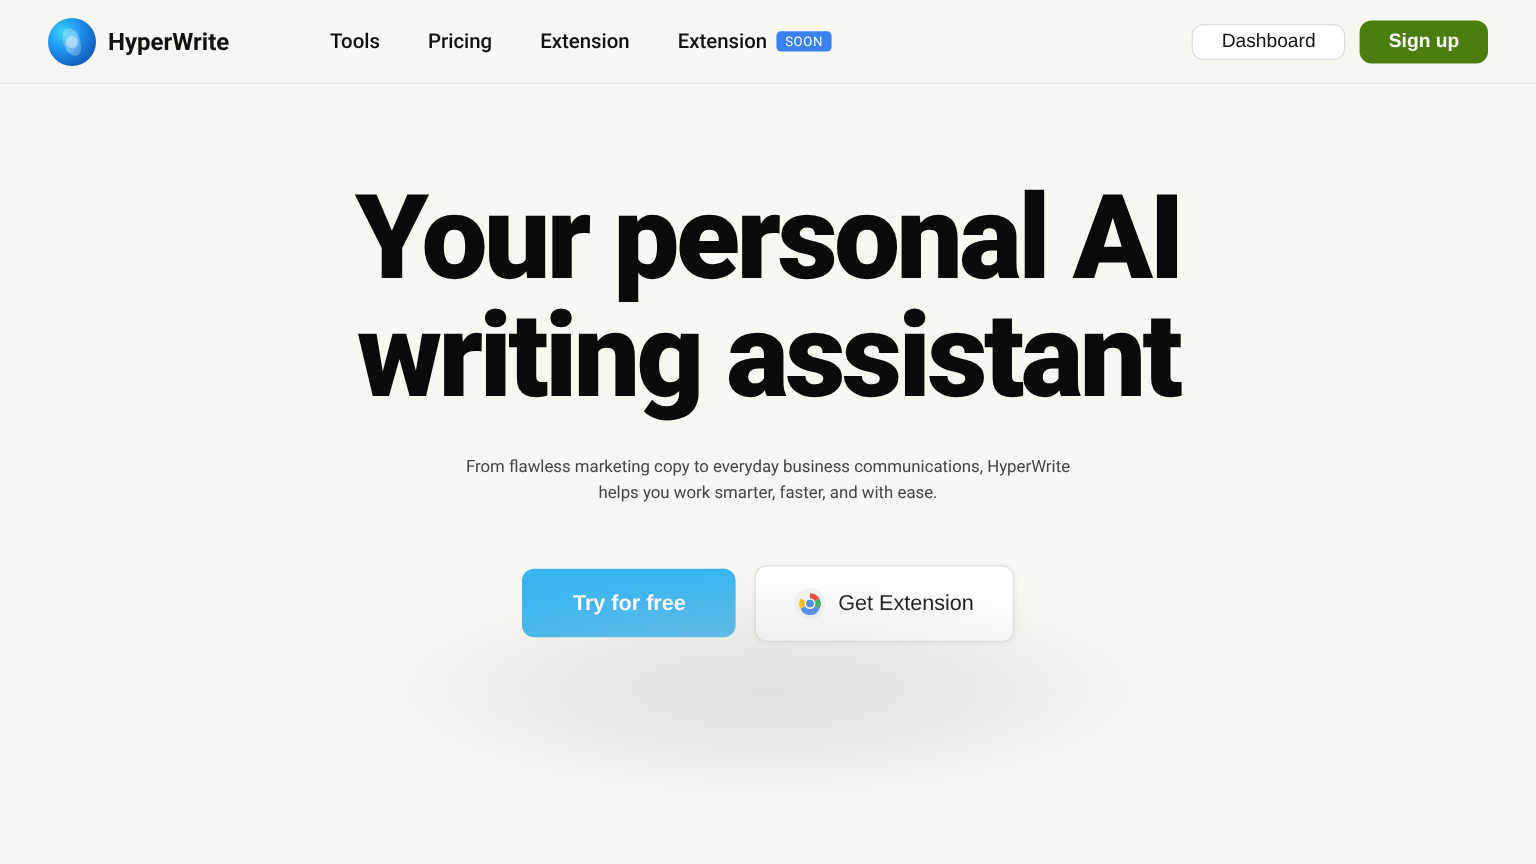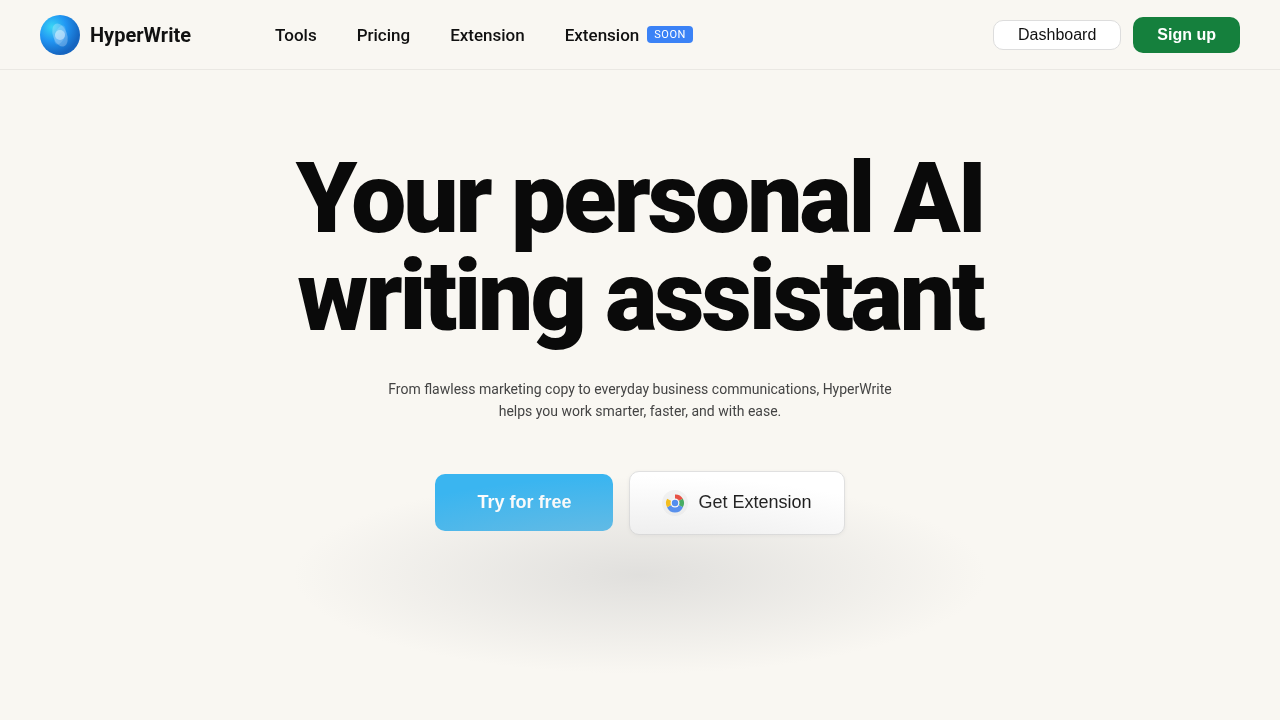--- a/index.html
+++ b/index.html
@@ -91,21 +91,21 @@
       border: 1.5px solid #ddd;
       border-radius: 10px;
       cursor: pointer;
     }
 
     .signup-btn {
       padding: 9px 24px;
       font-size: 16px;
       font-weight: 600;
       color: white;
-      background: #15803d;
+      background: #4d7c0f;
       border: none;
       border-radius: 10px;
       cursor: pointer;
     }
 
     
     .hero {
       display: flex;
       flex-direction: column;
       align-items: center;

